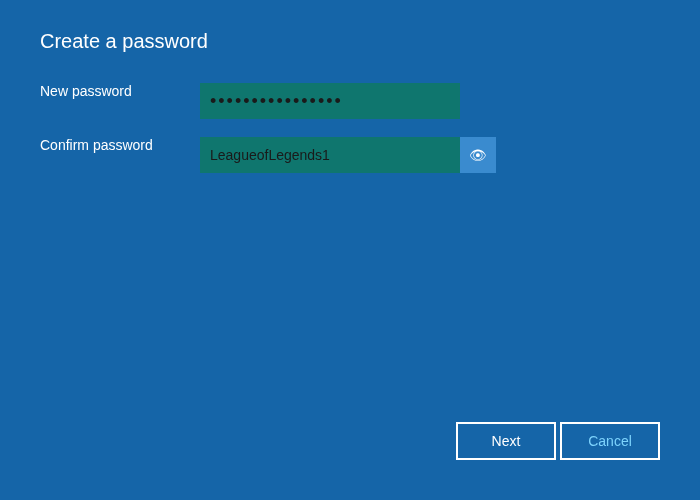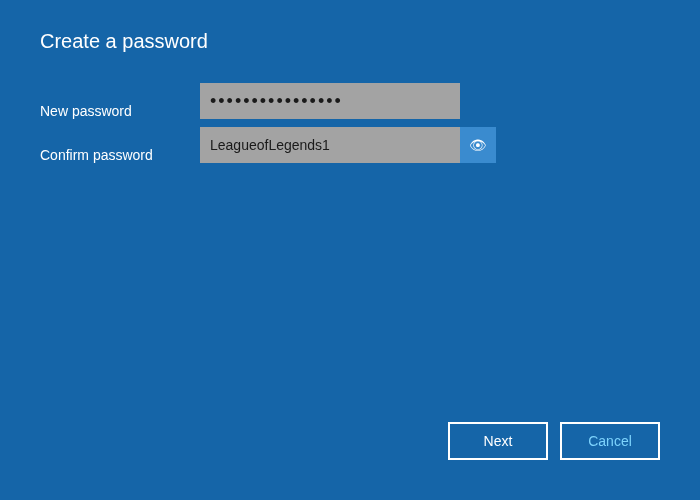--- a/index.html
+++ b/index.html
@@ -33,41 +33,41 @@
     }
 
     .form-section {
       display: flex;
       flex-direction: column;
       gap: 0;
     }
 
     .form-row {
       display: flex;
-      align-items: flex-end;
-      margin-bottom: 8px;
+      align-items: flex-start;
+      margin-bottom: 18px;
     }
 
     .form-label {
       width: 160px;
       font-size: 14px;
       color: #ffffff;
       flex-shrink: 0;
     }
 
     .input-wrapper {
       position: relative;
       display: flex;
       align-items: center;
     }
 
     .form-input {
       width: 260px;
       height: 36px;
-      background-color: #a3a3a3;
+      background-color: #0f766e;
       border: none;
       padding: 4px 10px;
       font-size: 14px;
       color: #1a1a1a;
       outline: none;
     }
 
     .form-input::placeholder {
       color: #888;
       font-size: 13px;
@@ -95,21 +95,21 @@
 
     .eye-icon {
       font-size: 14px;
     }
 
     .bottom-buttons {
       position: absolute;
       bottom: 40px;
       right: 40px;
       display: flex;
-      gap: 12px;
+      gap: 4px;
     }
 
     .btn {
       width: 100px;
       height: 38px;
       border: none;
       cursor: pointer;
       font-size: 14px;
       font-family: 'Segoe UI', Arial, sans-serif;
       font-weight: 400;

